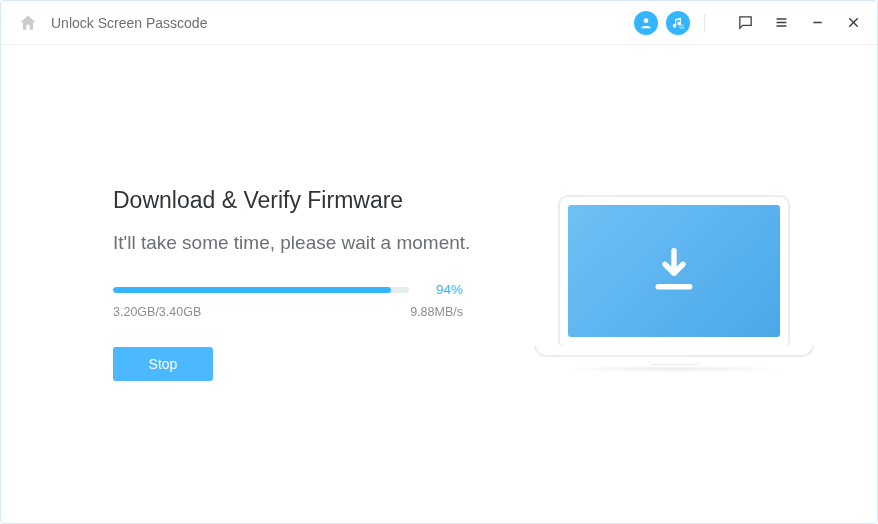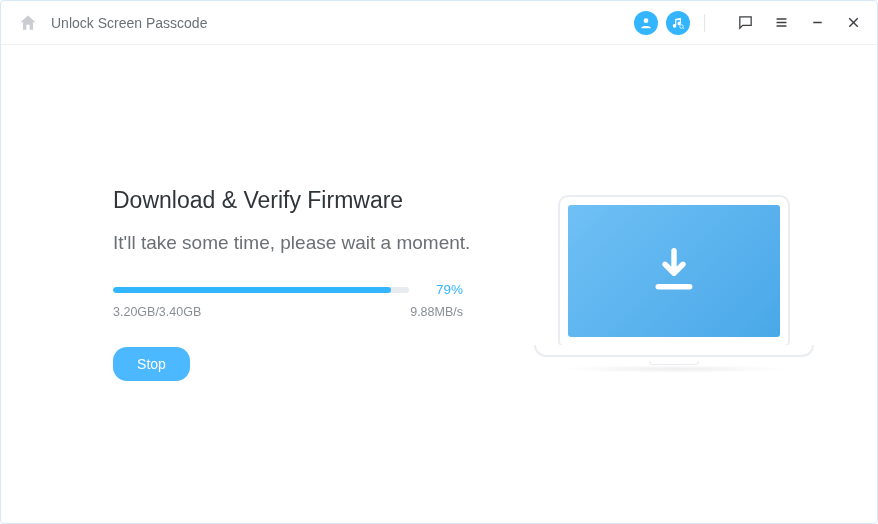--- a/index.html
+++ b/index.html
@@ -40,21 +40,21 @@
   }
   .progress-fill {
     height: 100%; background: #34b5ff; border-radius: 3px;
   }
   .progress-percent { margin-left: 20px; color: #34b5ff; font-size: 13.5px; min-width: 34px; text-align: right; }
   .progress-meta {
     display: flex; justify-content: space-between; font-size: 12.5px; color: #8a8f94;
     margin-top: 8px;
   }
   .stop-btn {
-    margin-top: 28px; width: 77px; height: 34px; border: none; border-radius: 14px;
+    margin-top: 28px; width: 100px; height: 34px; border: none; border-radius: 3px;
     background: #4bb8ff; color: #fff; font-size: 14px; cursor: pointer;
   }
   .right { flex: 1; display: flex; justify-content: center; align-items: center; }
   .laptop { position: relative; width: 280px; }
   .laptop-body {
     width: 232px; height: 152px; margin: 0 auto;
     border: 2px solid #e9edf1; border-radius: 10px 10px 6px 6px;
     background: #fff; padding: 8px;
   }
   .laptop-screen {
@@ -138,21 +138,21 @@
 
     <div class="left">
       <h1>Download &amp; Verify Firmware</h1>
       <p class="subtitle">It'll take some time, please wait a moment.</p>
 
       <div class="progress-wrap">
         <div class="progress-row">
           <div class="progress-track">
             <div class="progress-fill" style="width:94%"></div>
           </div>
-          <span class="progress-percent">79%</span>
+          <span class="progress-percent">94%</span>
         </div>
         <div class="progress-meta">
           <span>3.20GB/3.40GB</span>
           <span>9.88MB/s</span>
         </div>
       </div>
 
       <button class="stop-btn">Stop</button>
     </div>
 

